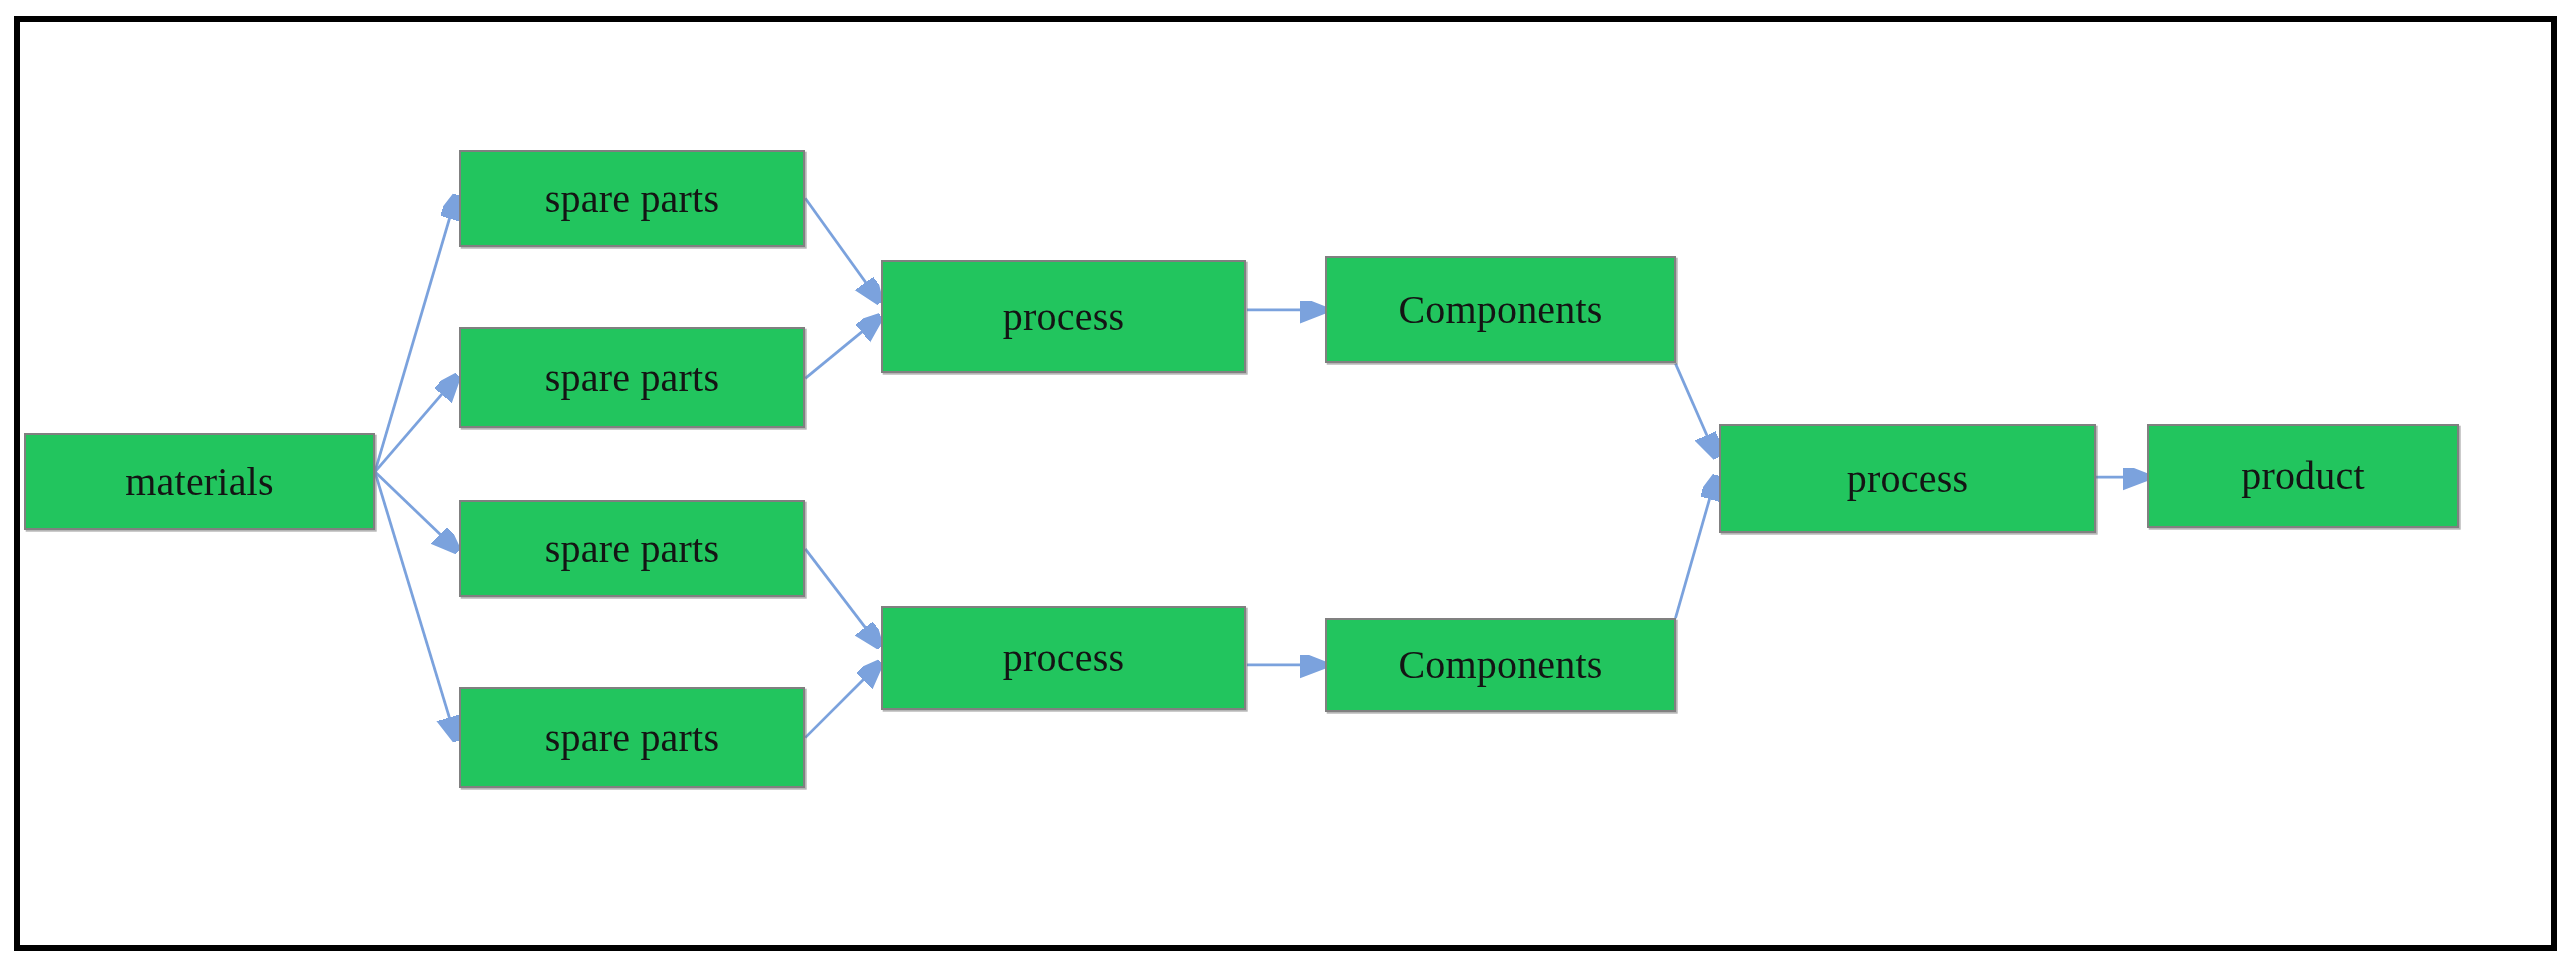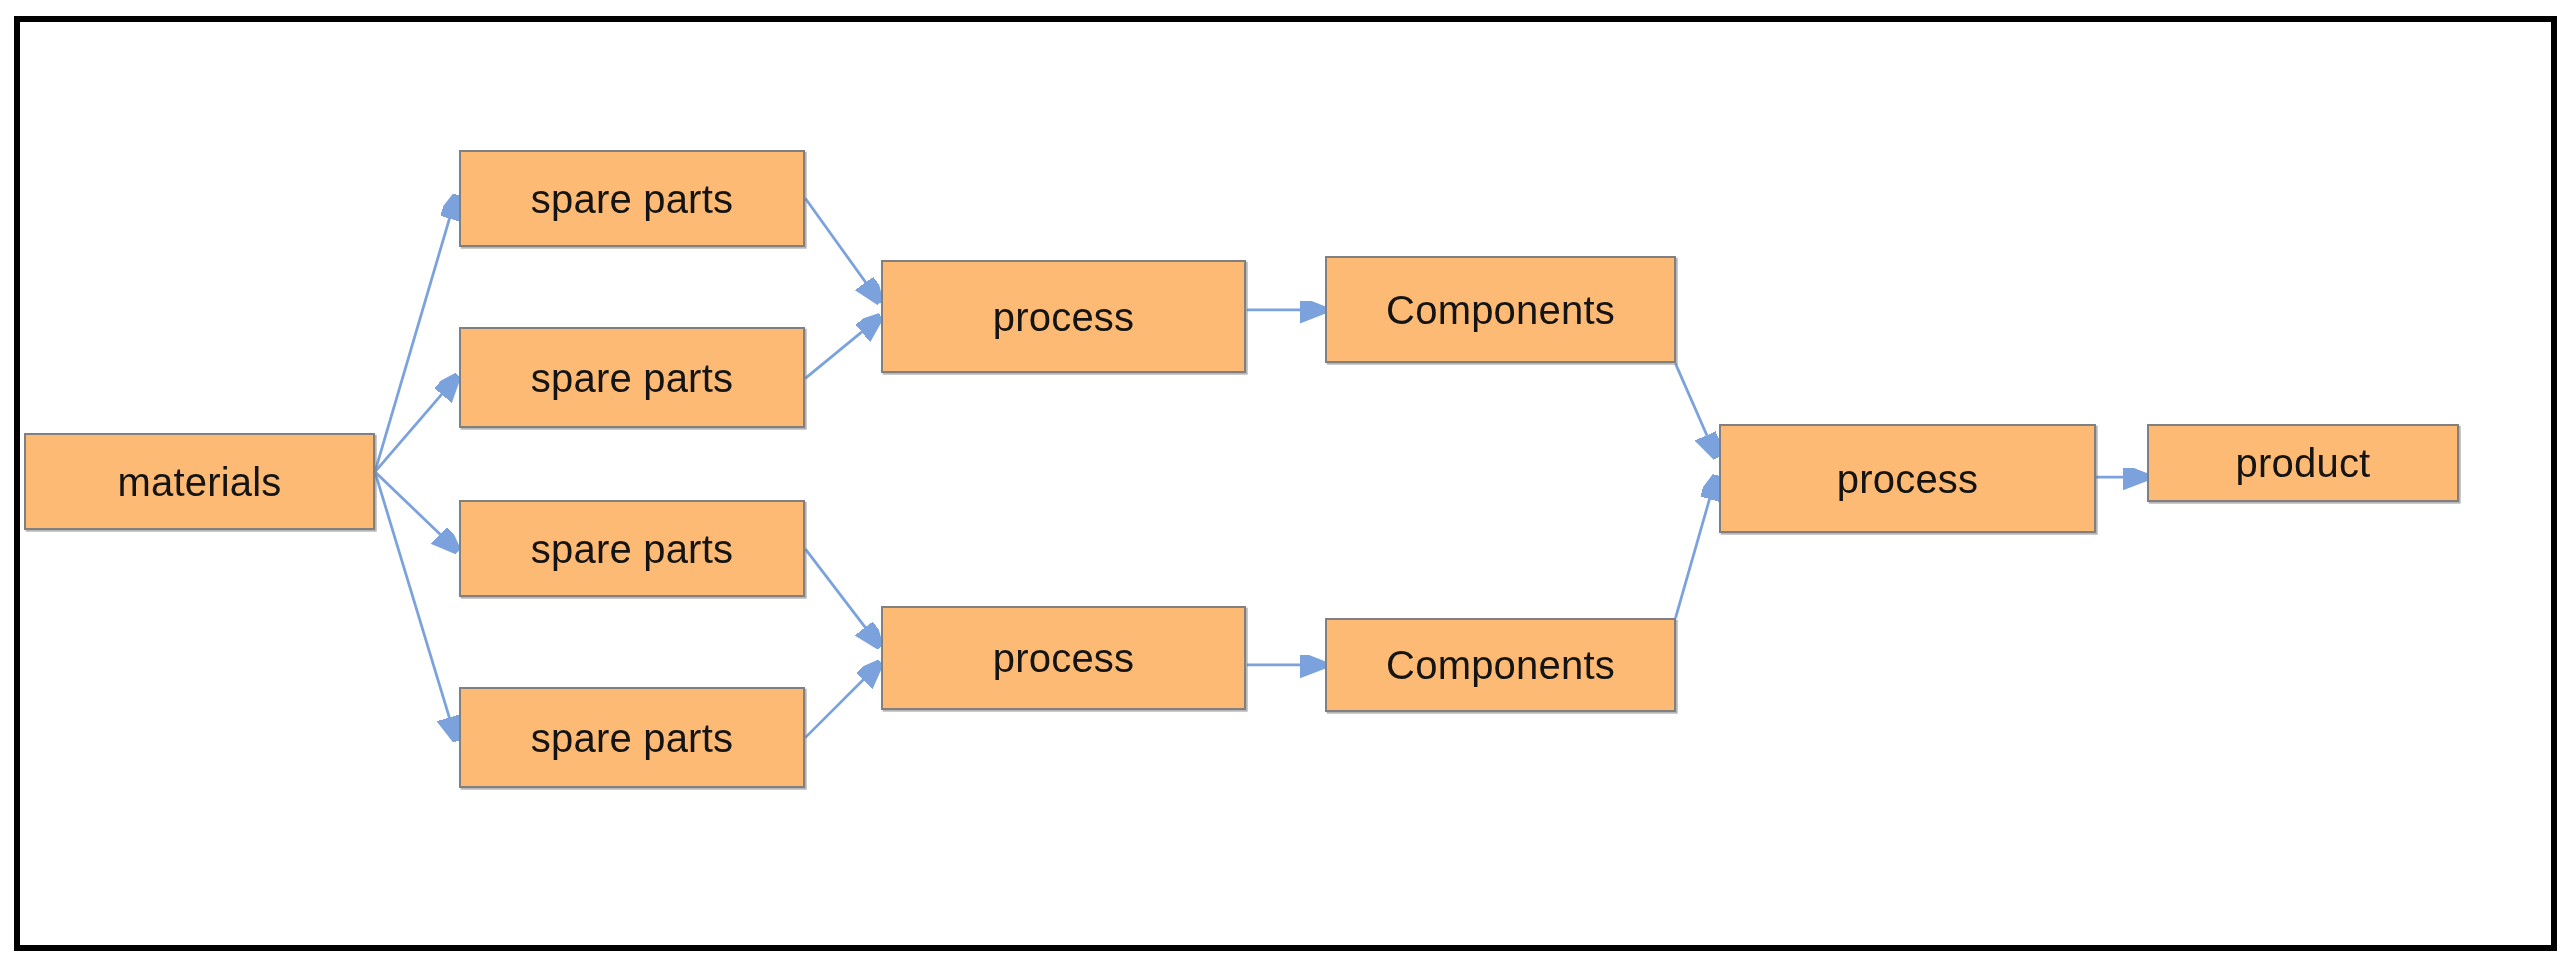--- a/index.html
+++ b/index.html
@@ -28,28 +28,28 @@
   #canvas {
     position: absolute;
     left: 0;
     top: 0;
     width: 2576px;
     height: 974px;
   }
   .node {
     position: absolute;
     box-sizing: border-box;
-    background: #fdba74;
+    background: #22c55e;
     border: 2.6px solid #808080;
     box-shadow: 1.7px 1.7px 0 rgba(120,120,120,0.55);
     display: flex;
     align-items: center;
     justify-content: center;
     color: #141414;
-    font-family: Liberation Sans, sans-serif;
+    font-family: Liberation Serif, serif;
     font-size: 40px;
     line-height: 1;
     letter-spacing: 0.2px;
     white-space: nowrap;
   }
   .node-label {
     display: block;
     pointer-events: none;
   }
   svg#edges {
@@ -118,19 +118,19 @@
         </div>
         <div class="node" style="left: 881px; top: 606px; width: 365px; height: 104px;">
           <span class="node-label">process</span>
         </div>
         <div class="node" style="left: 1325px; top: 618px; width: 351px; height: 94px;">
           <span class="node-label">Components</span>
         </div>
         <div class="node" style="left: 1719px; top: 424px; width: 377px; height: 109px;">
           <span class="node-label">process</span>
         </div>
-        <div class="node" style="left: 2147px; top: 424px; width: 312px; height: 78px; text-align: center;">
+        <div class="node" style="left: 2147px; top: 424px; width: 312px; height: 104px; text-align: center;">
           <span class="node-label">product</span>
         </div>
       </div>
   </div>
 </div>
 
 
 </body></html>

